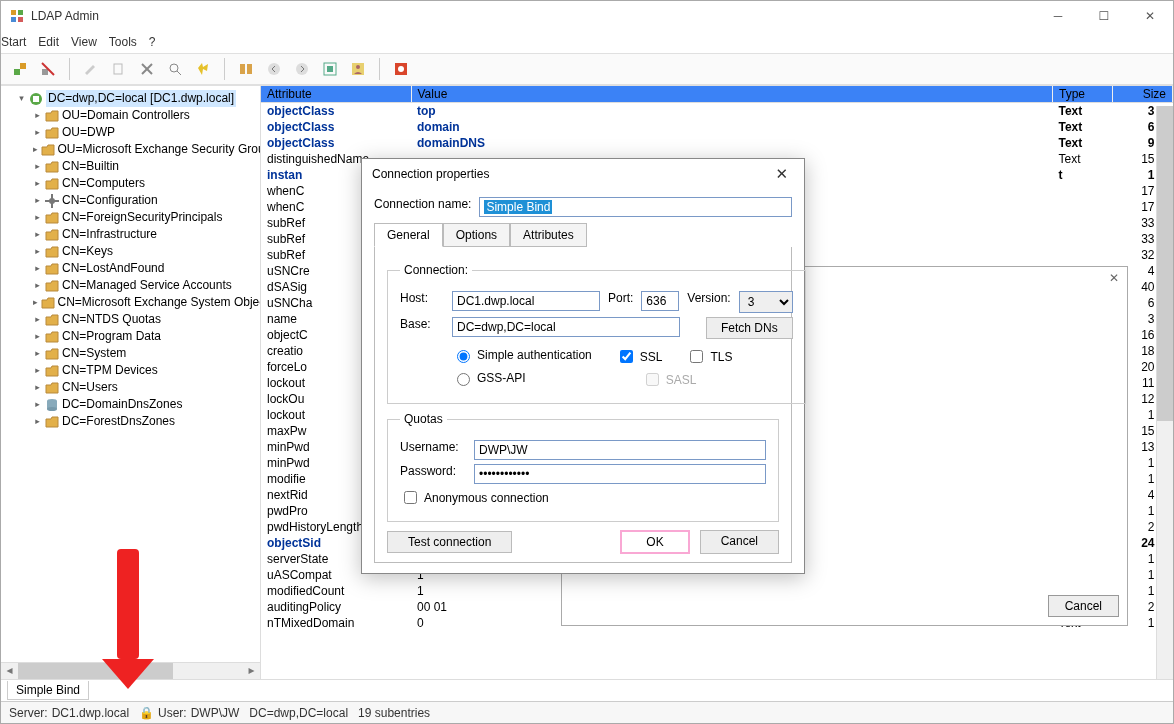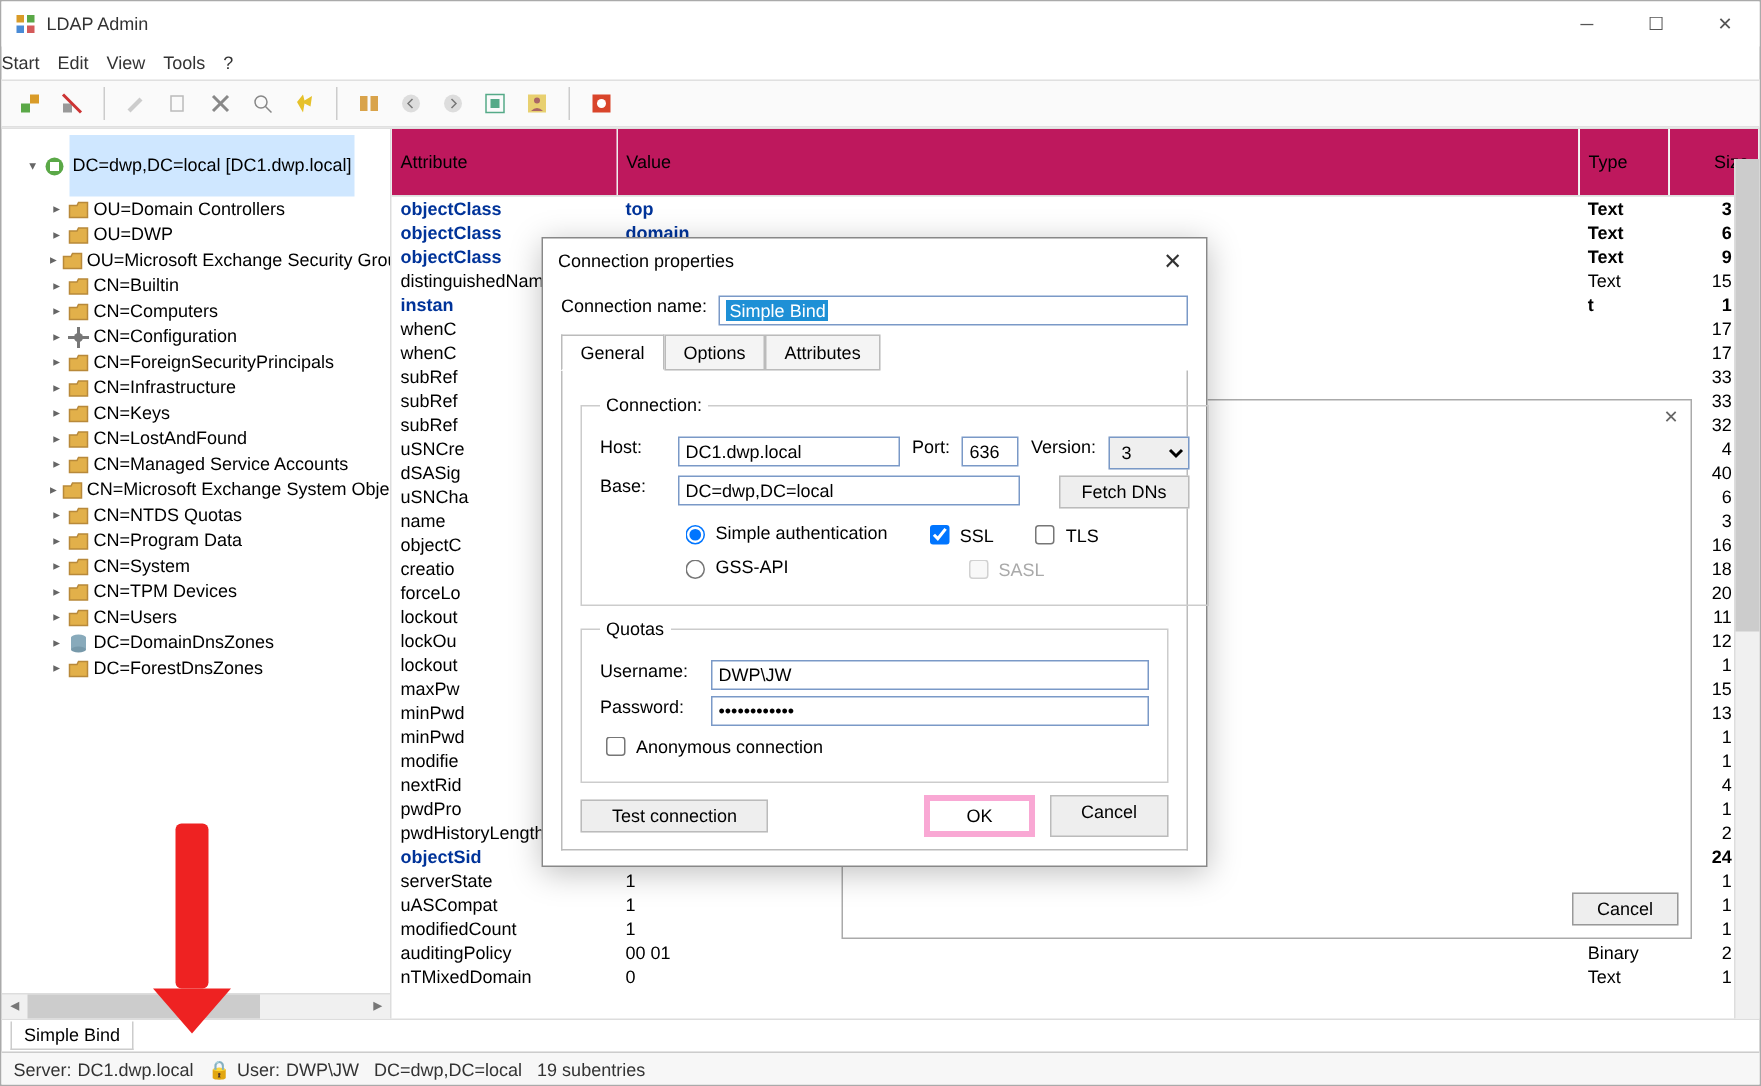--- a/index.html
+++ b/index.html
@@ -15,25 +15,25 @@
   .tbtn { width:22px; height:22px; display:inline-flex; align-items:center; justify-content:center; border:1px solid transparent; }
   .content { flex:1; display:flex; min-height:0; border-top:1px solid #e0e0e0;}
   .tree { width:260px; border-right:1px solid #ddd; overflow:auto; position:relative; padding:4px 0 30px 0; }
   .tree-scroll-x { position:absolute; bottom:0; left:0; right:0; height:17px; background:#f0f0f0; border-top:1px solid #ddd; display:flex; }
   .tree-scroll-x .bar { height:100%; background:#ccc; }
   .tree ul { list-style:none; margin:0; padding-left:16px; }
   .tree li { white-space:nowrap; line-height:17px; }
   .node { display:flex; align-items:center; gap:3px; }
   .expander { width:9px; height:9px; color:#666; font-size:9px; display:inline-flex; align-items:center; justify-content:center; }
   .folder-icon svg, .server-icon svg, .db-icon svg { width:14px; height:14px; }
-  .node.root > .label { background:#cfe7ff; color:#000; padding:12px 2px; }
+  .node.root > .label { background:#cfe7ff; color:#000; padding:0 2px; }
   .right { flex:1; position:relative; display:flex; flex-direction:column; min-width:0;}
   .grid { flex:1; overflow:auto; }
   table { border-collapse:collapse; width:100%; table-layout:fixed;}
-  thead th { background:#be185d; font-weight:400; text-align:left; padding:15px 6px; border-bottom:1px solid #ddd; border-right:1px solid #eee; position:sticky; top:0; }
+  thead th { background:#3b82f6; font-weight:400; text-align:left; padding:1px 6px; border-bottom:1px solid #ddd; border-right:1px solid #eee; position:sticky; top:0; }
   tbody td { padding:1px 6px; white-space:nowrap; overflow:hidden; text-overflow:clip;}
   tr.bold td { font-weight:700; color:#003399; }
   tr.bold td.sz, tr.bold td.tp, tr td.sz, tr td.tp { color:#000; }
   td.tp { }
   td.sz { text-align:right; padding-right:18px; }
   .right-scroll { position:absolute; right:0; top:20px; bottom:0; width:17px; background:#f0f0f0; border-left:1px solid #ddd;}
   .right-scroll .thumb { width:100%; height:55%; background:#ccc; }
   .tabbar-bottom { height:22px; border-top:1px solid #ddd; padding:0 6px; display:flex; align-items:center; }
   .tabbar-bottom .tab { border:1px solid #ccc; border-top:none; padding:2px 8px; background:#fff; }
   .statusbar { height:22px; border-top:1px solid #ccc; display:flex; align-items:center; gap:10px; padding:0 8px; background:#f7f7f7; color:#333;}
@@ -55,21 +55,21 @@
   .conn-name { flex:1; }
   .conn-name-val { background:#1e90d6; color:#fff; padding:0 2px; }
   .tabs { display:flex; gap:0; margin-top:6px; }
   .tab2 { padding:4px 12px; border:1px solid #bbb; background:#fff; }
   .tab2.active { border-bottom-color:#fff; }
   .tab2:not(.active){ background:#f4f4f4; }
   fieldset { border:1px solid #ccc; margin:8px 0; padding:10px 12px; }
   legend { padding:0 4px; }
   .dlg-buttons { display:flex; justify-content:space-between; align-items:center; margin-top:8px; }
   .dlg-buttons .grp { display:flex; gap:10px; }
-  .btn-primary { border:4px solid #f9a8d4; color:#000; background:#fff; padding:3px 24px; }
+  .btn-primary { border:2px solid #f9a8d4; color:#000; background:#fff; padding:3px 24px; }
   .btn-plain { border:1px solid #bbb; background:#eee; padding:3px 20px; }
   .fetch { border:1px solid #bbb; background:#eee; padding:3px 14px; }
   .chk { display:inline-flex; align-items:center; gap:4px; }
   .radio { display:inline-flex; align-items:center; gap:4px; }
   
   .arrow { position:absolute; left:116px; top:548px; pointer-events:none; }
   .arrow .shaft { width:22px; height:110px; background:#e22; border-radius:4px; }
   .arrow .head { width:0; height:0; border-left:26px solid transparent; border-right:26px solid transparent; border-top:30px solid #e22; margin-left:-15px; }
   
   svg { display:block; }

